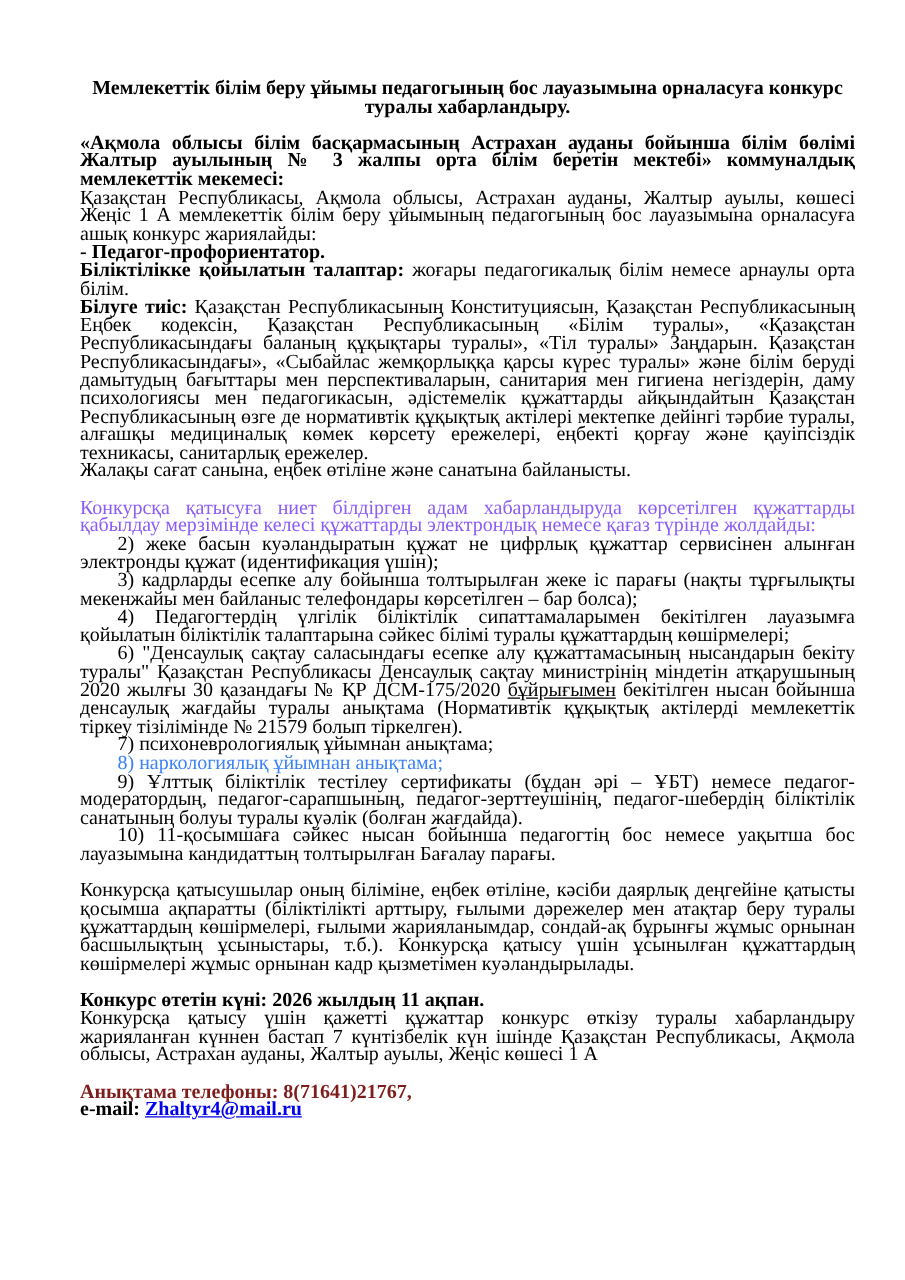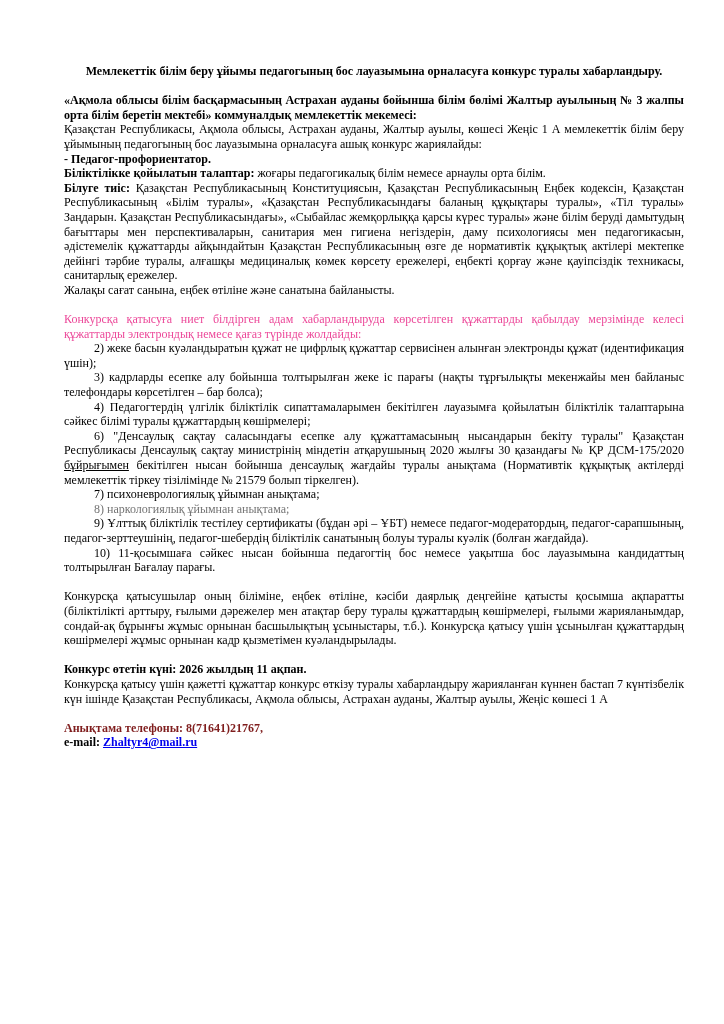--- a/index.html
+++ b/index.html
@@ -4,21 +4,21 @@
 <style>
   html,body{margin:0;padding:0;background:#e8e8e8;}
   .page{
     position:relative;
     width:724px;height:1024px;
     margin:0 auto;
     background:#ffffff;
     box-sizing:border-box;
     padding:64px 40px 0 64px;
     font-family:"Liberation Serif","DejaVu Serif",serif;
-    font-size:12px;
+    font-size:16px;
     line-height:14.6px;
     color:#000000;
     overflow:hidden;
   }
   .para{margin:0;text-align:justify;}
   .para.center{text-align:center;}
   .para.left{text-align:left;}
   .para.indent{text-indent:30px;}
   .b{font-weight:bold;}
   .u{text-decoration:underline;}
@@ -29,27 +29,27 @@
 
 <div class="page">
   <div>
       <p class="para center"><span class="b" style="color: rgb(0, 0, 0);">Мемлекеттік білім беру ұйымы педагогының  бос лауазымына орналасуға конкурс туралы хабарландыру.</span></p>
       <p class="para" style="margin-top: 14.6px;"><span class="b" style="color: rgb(0, 0, 0);">«Ақмола облысы білім басқармасының Астрахан ауданы бойынша білім бөлімі Жалтыр ауылының № 3 жалпы орта білім беретін мектебі» коммуналдық мемлекеттік мекемесі:</span></p>
       <p class="para"><span style="color: rgb(0, 0, 0);">Қазақстан Республикасы, Ақмола облысы, Астрахан ауданы, Жалтыр ауылы, көшесі Жеңіс 1 А мемлекеттік білім беру ұйымының педагогының бос лауазымына орналасуға ашық конкурс жариялайды:</span></p>
       <p class="para left"><span class="b" style="color: rgb(0, 0, 0);">- Педагог-профориентатор.</span></p>
       <p class="para"><span class="b" style="color: rgb(0, 0, 0);">Біліктілікке қойылатын талаптар: </span><span style="color: rgb(0, 0, 0);">жоғары педагогикалық білім немесе арнаулы орта білім.</span></p>
       <p class="para"><span class="b" style="color: rgb(0, 0, 0);">Білуге тиіс: </span><span style="color: rgb(0, 0, 0);">Қазақстан Республикасының Конституциясын, Қазақстан Республикасының Еңбек кодексін, Қазақстан Республикасының «Білім туралы», «Қазақстан Республикасындағы баланың құқықтары туралы», «Тіл туралы» Заңдарын. Қазақстан Республикасындағы», «Сыбайлас жемқорлыққа қарсы күрес туралы» және білім беруді дамытудың бағыттары мен перспективаларын, санитария мен гигиена негіздерін, даму психологиясы мен педагогикасын, әдістемелік құжаттарды айқындайтын Қазақстан Республикасының өзге де нормативтік құқықтық актілері мектепке дейінгі тәрбие туралы, алғашқы медициналық көмек көрсету ережелері, еңбекті қорғау және қауіпсіздік техникасы, санитарлық ережелер.</span></p>
       <p class="para left"><span style="color: rgb(0, 0, 0);">Жалақы сағат санына, еңбек өтіліне және санатына байланысты.</span></p>
-      <p class="para" style="margin-top: 14.6px;"><span style="color: #ec4899;">Конкурсқа қатысуға ниет білдірген адам хабарландыруда көрсетілген құжаттарды қабылдау мерзімінде келесі құжаттарды электрондық немесе қағаз түрінде жолдайды:</span></p>
+      <p class="para" style="margin-top: 14.6px;"><span style="color: #8b5cf6;">Конкурсқа қатысуға ниет білдірген адам хабарландыруда көрсетілген құжаттарды қабылдау мерзімінде келесі құжаттарды электрондық немесе қағаз түрінде жолдайды:</span></p>
       <p class="para indent"><span style="color: rgb(0, 0, 0);">2) жеке басын куәландыратын құжат не цифрлық құжаттар сервисінен алынған электронды құжат (идентификация үшін);</span></p>
       <p class="para indent"><span style="color: rgb(0, 0, 0);">3) кадрларды есепке алу бойынша толтырылған жеке іс парағы (нақты тұрғылықты мекенжайы мен байланыс телефондары көрсетілген – бар болса);</span></p>
       <p class="para indent"><span style="color: rgb(0, 0, 0);">4) Педагогтердің үлгілік біліктілік сипаттамаларымен бекітілген лауазымға қойылатын біліктілік талаптарына сәйкес білімі туралы құжаттардың көшірмелері;</span></p>
       <p class="para indent"><span style="color: rgb(0, 0, 0);">6) "Денсаулық сақтау саласындағы есепке алу құжаттамасының нысандарын бекіту туралы" Қазақстан Республикасы Денсаулық сақтау министрінің міндетін атқарушының 2020 жылғы 30 қазандағы № ҚР ДСМ-175/2020 </span><span class="u" style="color: rgb(0, 0, 0);">бұйрығымен</span><span style="color: rgb(0, 0, 0);"> бекітілген нысан бойынша денсаулық жағдайы туралы анықтама (Нормативтік құқықтық актілерді мемлекеттік тіркеу тізілімінде № 21579 болып тіркелген).</span></p>
       <p class="para indent"><span style="color: rgb(0, 0, 0);">7) психоневрологиялық ұйымнан анықтама;</span></p>
-      <p class="para indent"><span style="color: #737373;">8) наркологиялық ұйымнан анықтама;</span></p>
+      <p class="para indent"><span style="color: #3b82f6;">8) наркологиялық ұйымнан анықтама;</span></p>
       <p class="para indent"><span style="color: rgb(0, 0, 0);">9) Ұлттық біліктілік тестілеу сертификаты (бұдан әрі – ҰБТ) немесе педагог-модератордың, педагог-сарапшының, педагог-зерттеушінің, педагог-шебердің біліктілік санатының болуы туралы куәлік (болған жағдайда).</span></p>
       <p class="para indent"><span style="color: rgb(0, 0, 0);">10) 11-қосымшаға сәйкес нысан бойынша педагогтің бос немесе уақытша бос лауазымына кандидаттың толтырылған Бағалау парағы.</span></p>
       <p class="para" style="margin-top: 14.6px;"><span style="color: rgb(0, 0, 0);">Конкурсқа қатысушылар оның біліміне, еңбек өтіліне, кәсіби даярлық деңгейіне қатысты қосымша ақпаратты (біліктілікті арттыру, ғылыми дәрежелер мен атақтар беру туралы құжаттардың көшірмелері, ғылыми жарияланымдар, сондай-ақ бұрынғы жұмыс орнынан басшылықтың ұсыныстары, т.б.). Конкурсқа қатысу үшін ұсынылған құжаттардың көшірмелері жұмыс орнынан кадр қызметімен куәландырылады.</span></p>
       <p class="para left" style="margin-top: 14.6px;"><span class="b" style="color: rgb(0, 0, 0);">Конкурс өтетін күні: 2026 жылдың 11 ақпан.</span></p>
       <p class="para"><span style="color: rgb(0, 0, 0);">Конкурсқа қатысу үшін қажетті құжаттар конкурс өткізу туралы хабарландыру жарияланған күннен бастап 7 күнтізбелік күн ішінде Қазақстан Республикасы, Ақмола облысы, Астрахан ауданы, Жалтыр ауылы, Жеңіс көшесі 1 А</span></p>
       <p class="para left" style="margin-top: 14.6px;"><span class="b" style="color: #7f1d1d;">Анықтама телефоны: 8(71641)21767,</span></p>
       <p class="para left"><span class="b" style="color: rgb(0, 0, 0);">e-mail: </span><a href="#" class="email b" style="color: rgb(0, 0, 238);">Zhaltyr4@mail.ru</a></p>
     </div>
 </div>
 

